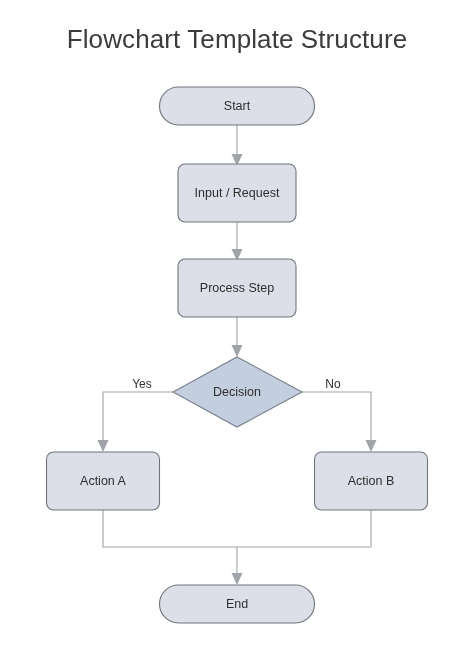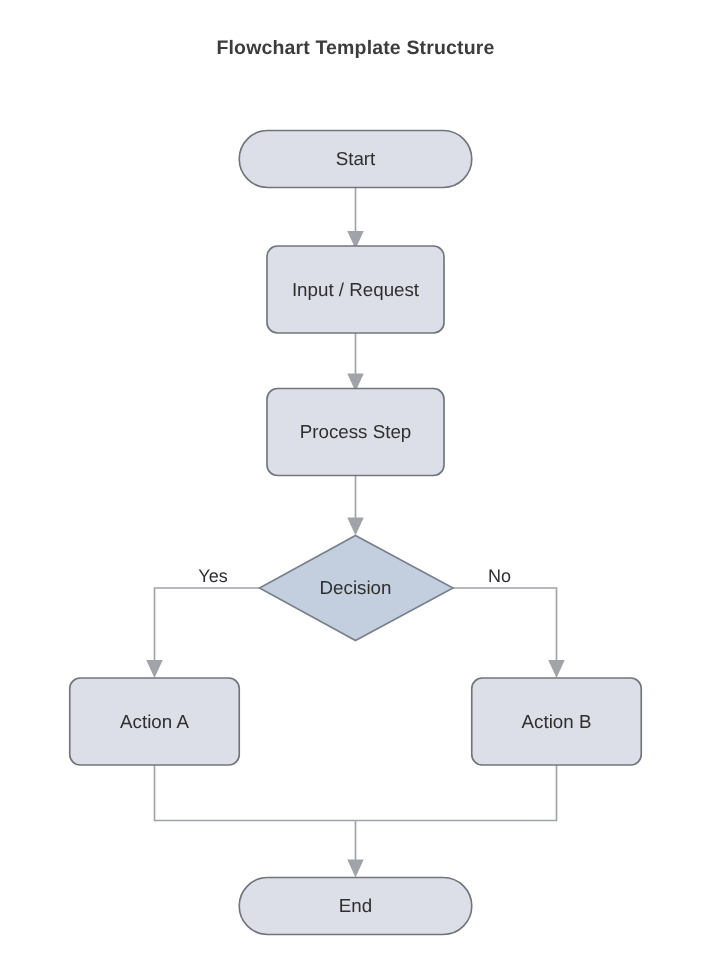--- a/index.html
+++ b/index.html
@@ -18,22 +18,22 @@
     width: 474px;
     height: 652px;
     background: #ffffff;
   }
   .page-title {
     position: absolute;
     left: 0;
     top: 24px;
     width: 474px;
     text-align: center;
-    font-size: 13px;
-    font-weight: 700;
+    font-size: 26px;
+    font-weight: 400;
     color: #3c3c3c;
     letter-spacing: 0.1px;
   }
   svg.diagram {
     position: absolute;
     left: 0;
     top: 0;
     width: 474px;
     height: 652px;
   }

